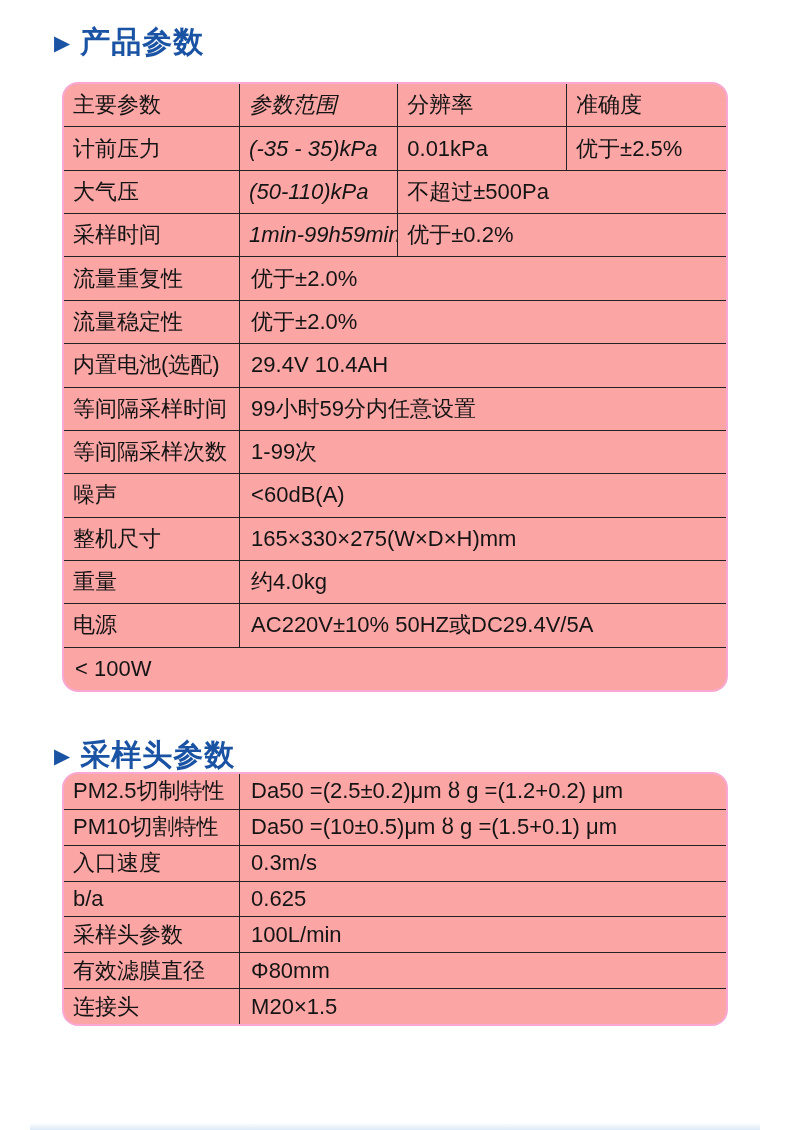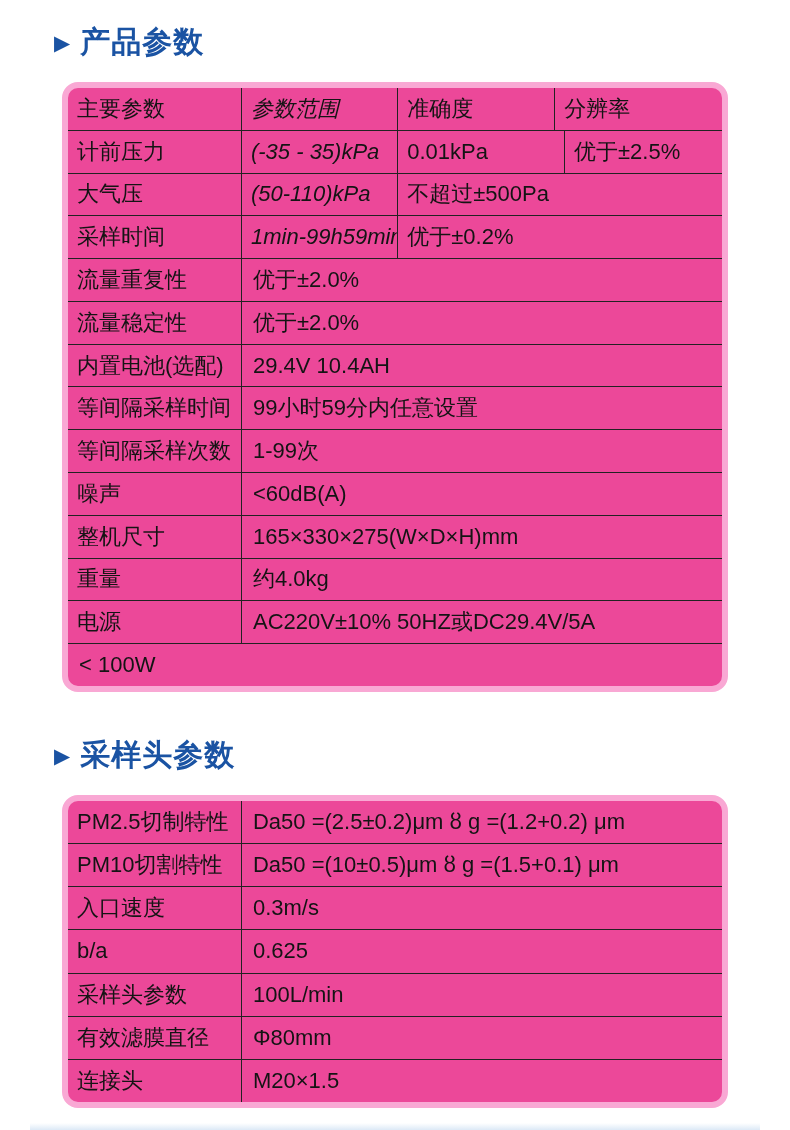--- a/index.html
+++ b/index.html
@@ -16,27 +16,27 @@
     display:flex;align-items:center;gap:9px;
     color:#1a53a3;font-weight:700;font-size:30px;line-height:34px;
     letter-spacing:1px;
   }
   .sec-title .arrow{font-size:21px;line-height:34px;transform:translateY(1px);}
   #title-product{top:25px;}
   #title-sampler{top:738px;}
 
   .tbl{
     position:absolute;left:62px;width:666px;
-    border:6px solid #f9a8d4;border-radius:16px;
-    overflow:hidden;background:#ec4899;
+    border:2px solid #f9a8d4;border-radius:16px;
+    overflow:hidden;background:#fca5a5;
     display:flex;flex-direction:column;
     box-sizing:border-box;
   }
   #product-table{top:82px;height:610px;}
-  #sampler-table{top:795px;height:313px;}
+  #sampler-table{top:772px;height:254px;justify-content:center;}
 
   .r{display:flex;flex:1;border-top:1.5px solid #222222;min-height:0;}
   .r:first-child{border-top:none;}
   .c{
     display:flex;align-items:center;
     padding:0 6px 0 9px;
     border-right:1.5px solid #222222;
     font-size:22px;font-weight:500;
     white-space:nowrap;overflow:hidden;
     box-sizing:border-box;
@@ -63,22 +63,22 @@
   <div class="sec-title" id="title-product">
     <span class="arrow">▶</span>
     <span>产品参数</span>
   </div>
 
   <div class="tbl" id="product-table">
 
     <div class="r">
       <div class="c w0">主要参数</div>
       <div class="c w1">参数范围</div>
+      <div class="c w2">分辨率</div>
       <div class="c w3">准确度</div>
-      <div class="c w2">分辨率</div>
     </div>
 
     <div class="r">
       <div class="c w0">计前压力</div>
       <div class="c w1">(-35 - 35)kPa</div>
       <div class="c w2">0.01kPa</div>
       <div class="c w3">优于±2.5%</div>
     </div>
 
     <div class="r">

